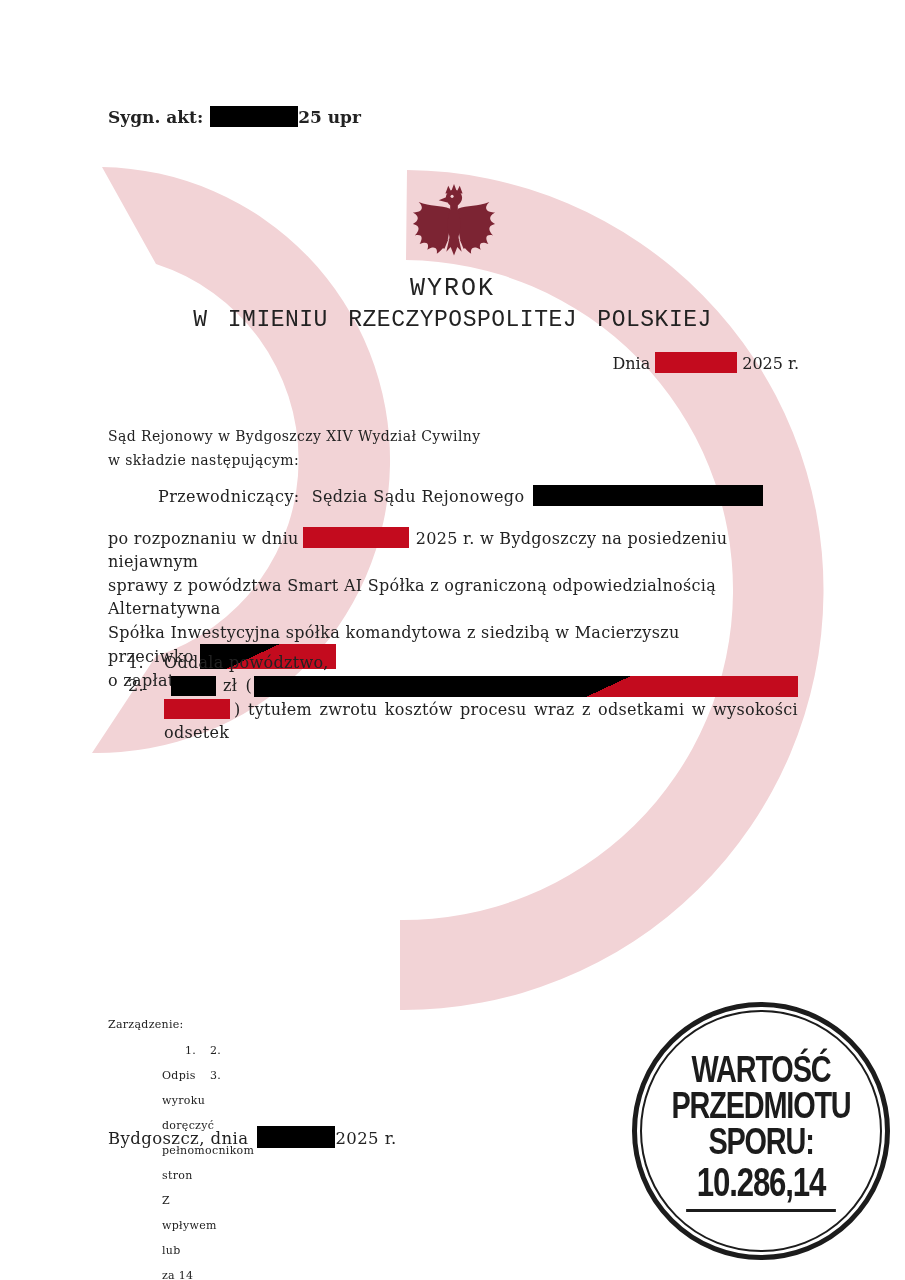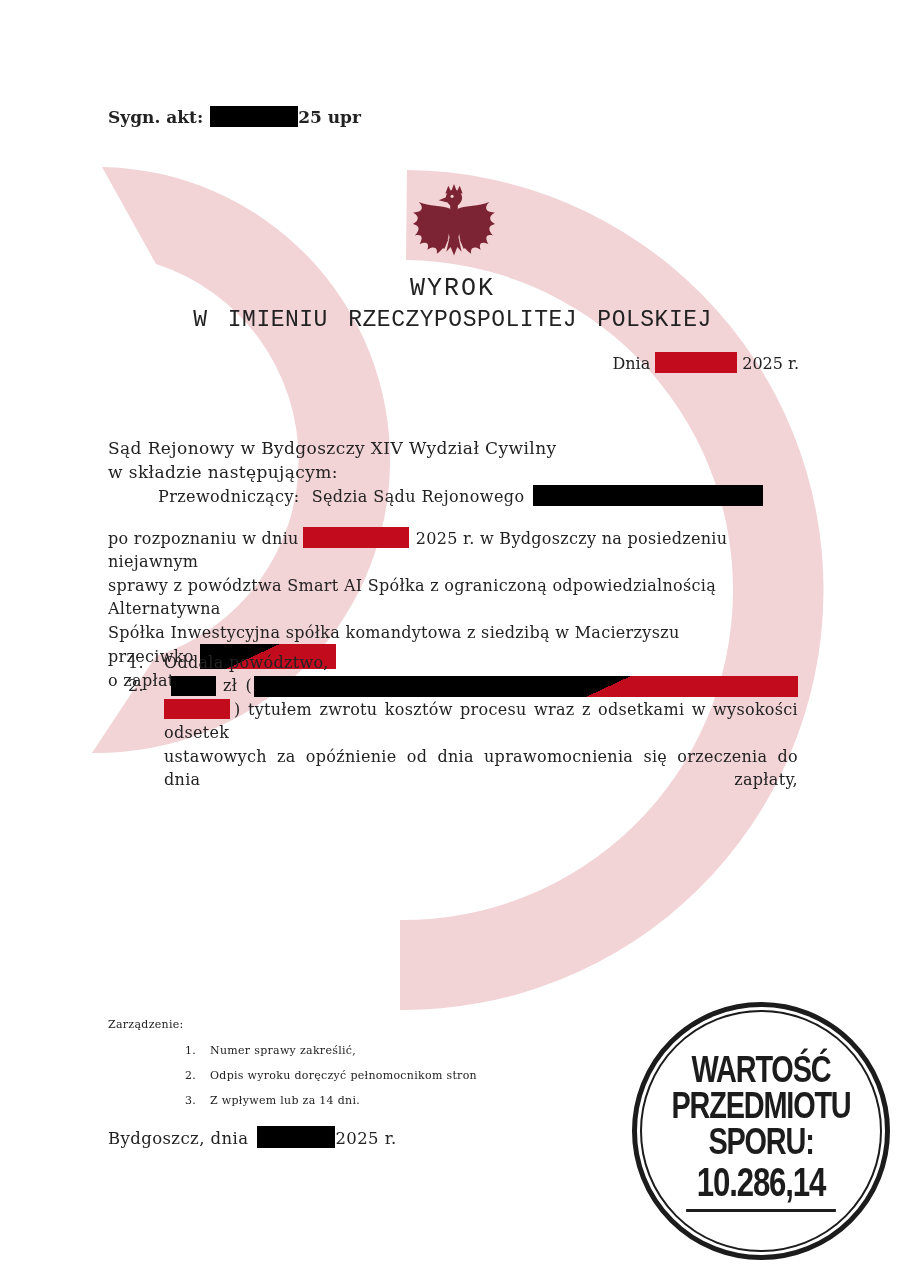--- a/index.html
+++ b/index.html
@@ -19,21 +19,21 @@
   .emblem{position:absolute;left:406px;top:183px;z-index:1;}
   .abs{position:absolute;z-index:2;}
   .sygn{left:108px;top:106px;font-size:17px;font-weight:bold;}
   .redact{display:inline-block;height:21px;background:var(--redaction-black);vertical-align:-4px;}
   .sygn .redact{width:88px;margin-left:7px;}
   .titleblock{left:0;top:273px;width:905px;text-align:center;font-family:Liberation Mono, monospace;}
   .t1{font-size:25px;letter-spacing:2px;line-height:31px;}
   .t2{font-size:23px;letter-spacing:0.5px;word-spacing:6px;line-height:32px;}
   .dnia{top:352px;right:106px;font-size:16px;}
   .dnia .redact{width:82px;margin:0 5px;background:var(--redaction-red);}
-  .court{left:108px;top:436px;font-size:17px;line-height:24px;letter-spacing:0.4px;}
+  .court{left:108px;top:424px;font-size:14px;line-height:24px;letter-spacing:0.4px;}
   .presiding{left:158px;top:485px;font-size:16px;letter-spacing:0.4px;}
   .presiding .sep{display:inline-block;width:12px;}
   .presiding .redact{width:230px;margin-left:8px;}
   .intro{left:108px;top:527px;font-size:16px;line-height:23.4px;letter-spacing:0.3px;width:700px;}
   .intro .redact.date{width:106px;height:21px;background:var(--redaction-red);margin:0 7px 0 4px;}
   .intro .redact.party{width:136px;height:25px;vertical-align:-7px;margin-left:6px;
      background:linear-gradient(155deg,var(--redaction-black) 0 42%,var(--redaction-red) 42%);}
   .ruling{left:128px;top:651px;display:grid;grid-template-columns:36px 634px;
      font-size:16px;line-height:23.4px;letter-spacing:0.3px;}
   .ruling .num{grid-column:1;}
@@ -125,29 +125,27 @@
     <div class="num">2.</div>
     <div class="body2">
       <div class="l1">
           <span class="redact amount"></span>
           <span>zł (</span>
           <span class="redact fill"></span>
       </div>
       <div class="just">
         <span class="redact words"></span><span>) tytułem zwrotu kosztów procesu wraz z odsetkami w wysokości odsetek</span>
       </div>
-      <div class="just">ustawowych za opóźnienie od dnia uprawomocnienia się orzeczenia do dnia zapłaty,</div>
     </div>
   </div>
 
   <div class="abs order">
     <div>Zarządzenie:</div>
     <div class="items">
       <div class="no">1.</div>
-      <div>Numer sprawy zakreślić,</div>
       <div class="no">2.</div>
       <div>Odpis wyroku doręczyć pełnomocnikom stron</div>
       <div class="no">3.</div>
       <div>Z wpływem lub za 14 dni.</div>
     </div>
   </div>
 
   <div class="abs placedate">
     <span>Bydgoszcz, dnia</span><span class="redact"></span><span>2025 r.</span>
   </div>

